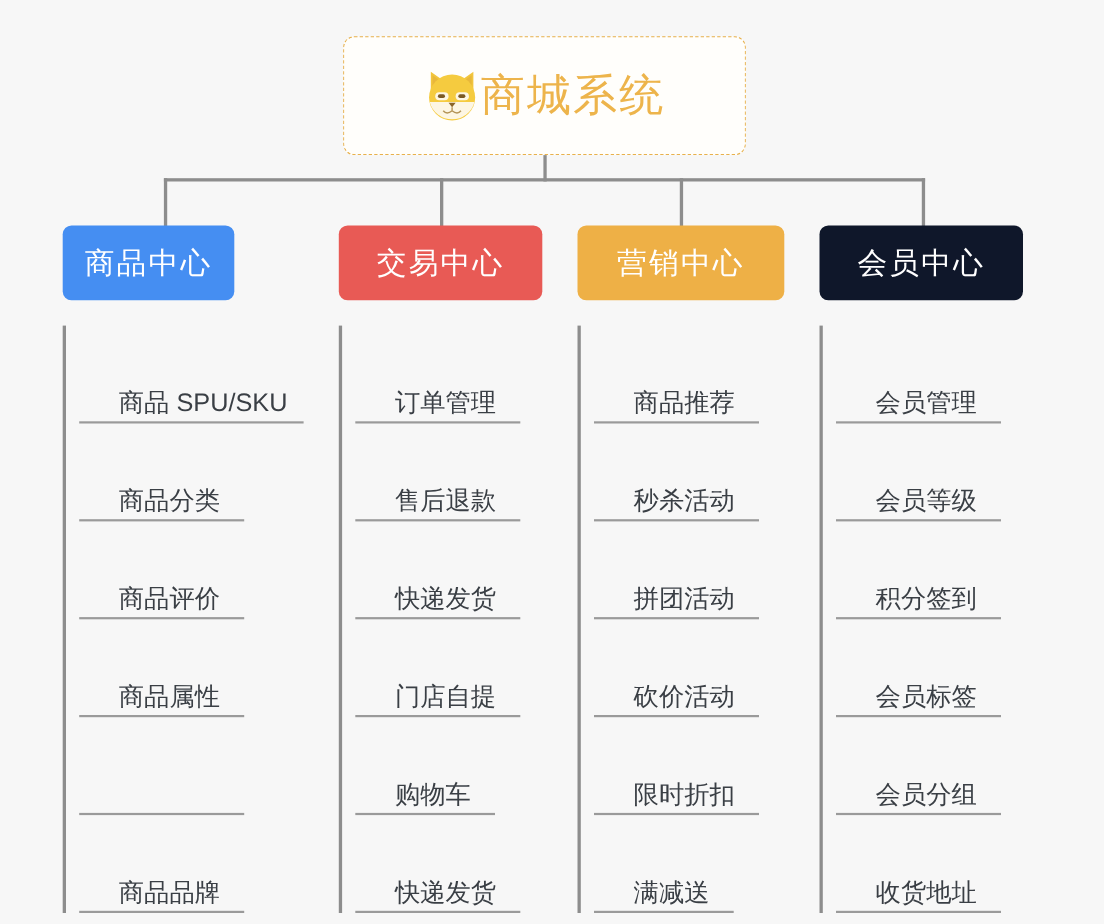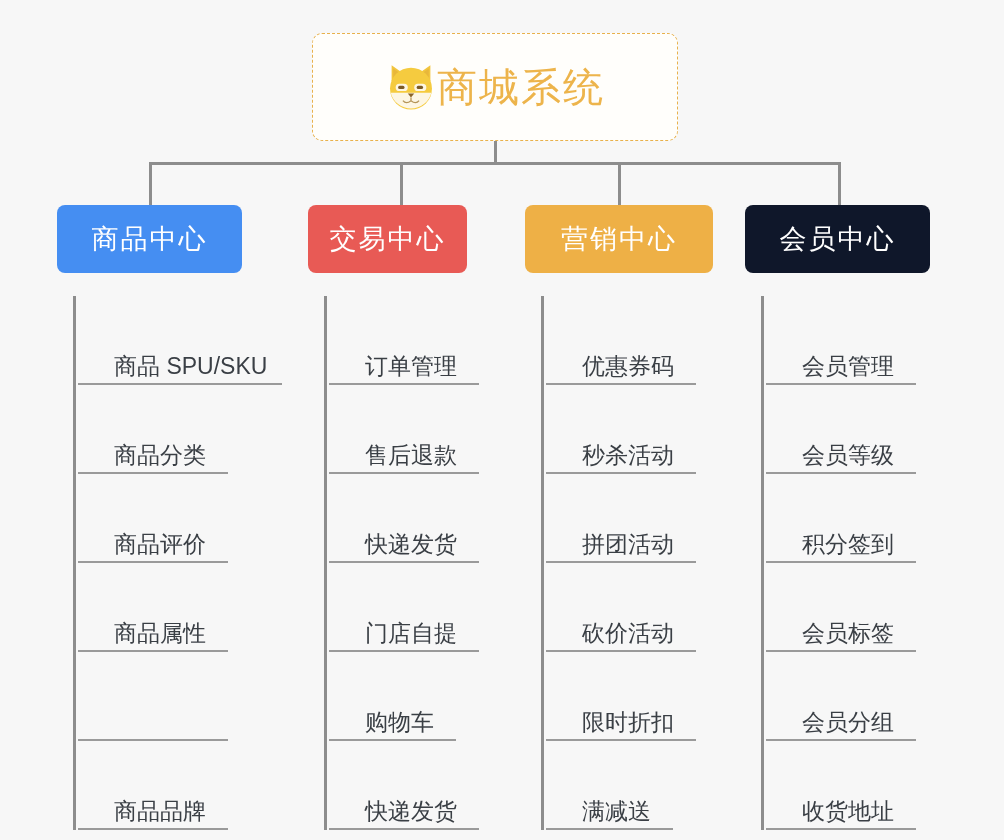--- a/index.html
+++ b/index.html
@@ -72,23 +72,22 @@
     justify-content: center;
     color: #ffffff;
     font-size: 27px;
     letter-spacing: 2px;
     white-space: nowrap;
   }
 
   .leaves {
     position: relative;
     margin-top: 23px;
-    padding-left: 2px;
+    padding-left: 12px;
     border-left: 3px solid #8d8d8d;
-    margin-left: 16px;
   }
   .leaf {
     position: relative;
     height: 89px;
     box-sizing: border-box;
     display: flex;
     align-items: flex-end;
   }
   .leaf-line {
     position: absolute;
@@ -101,23 +100,23 @@
     position: relative;
     padding: 0 14px 6px 36px;
     font-size: 23px;
     line-height: 1.1;
     color: #3a3f45;
     white-space: nowrap;
   }
 
   
   .branch-0 { left: 57px; }
-  .branch-0 .cat-box { width: 185px; background: #458ef2; text-align: center; }
+  .branch-0 .cat-box { width: 156px; background: #458ef2; text-align: center; }
   .branch-1 { left: 308px; }
-  .branch-1 .cat-box { width: 159px; background: #e85a55; }
+  .branch-1 .cat-box { width: 185px; background: #e85a55; }
   .branch-2 { left: 525px; }
   .branch-2 .cat-box { width: 188px; background: #eeb046; }
   .branch-3 { left: 745px; }
   .branch-3 .cat-box { width: 185px; background: #0f172a; }
 </style>
 </head>
 <body>
 
 <div id="mindmap">
 
@@ -211,21 +210,21 @@
     </div>
   </div>
 
   <div class="branch branch-2">
     <div class="cat-box">
       <span>营销中心</span>
     </div>
     <div class="leaves">
       <div class="leaf">
         <span class="leaf-line" style="width:150px;"></span>
-        <span class="leaf-label">优惠券码</span>
+        <span class="leaf-label">商品推荐</span>
       </div>
       <div class="leaf">
         <span class="leaf-line" style="width:150px;"></span>
         <span class="leaf-label">秒杀活动</span>
       </div>
       <div class="leaf">
         <span class="leaf-line" style="width:150px;"></span>
         <span class="leaf-label">拼团活动</span>
       </div>
       <div class="leaf">

